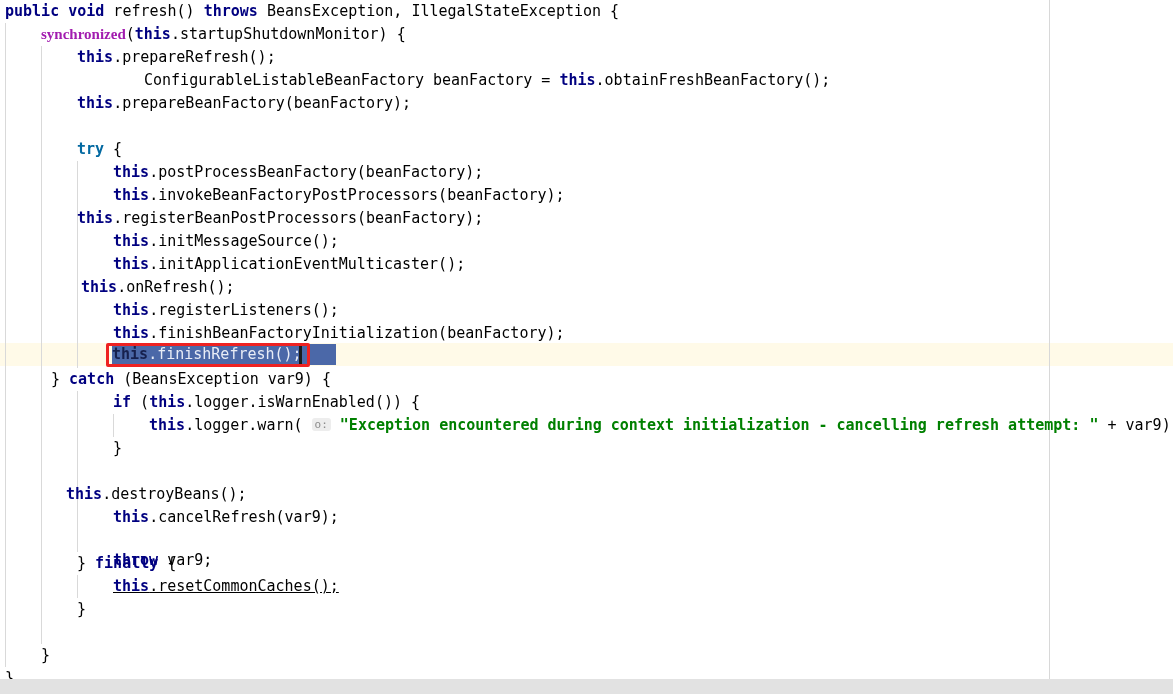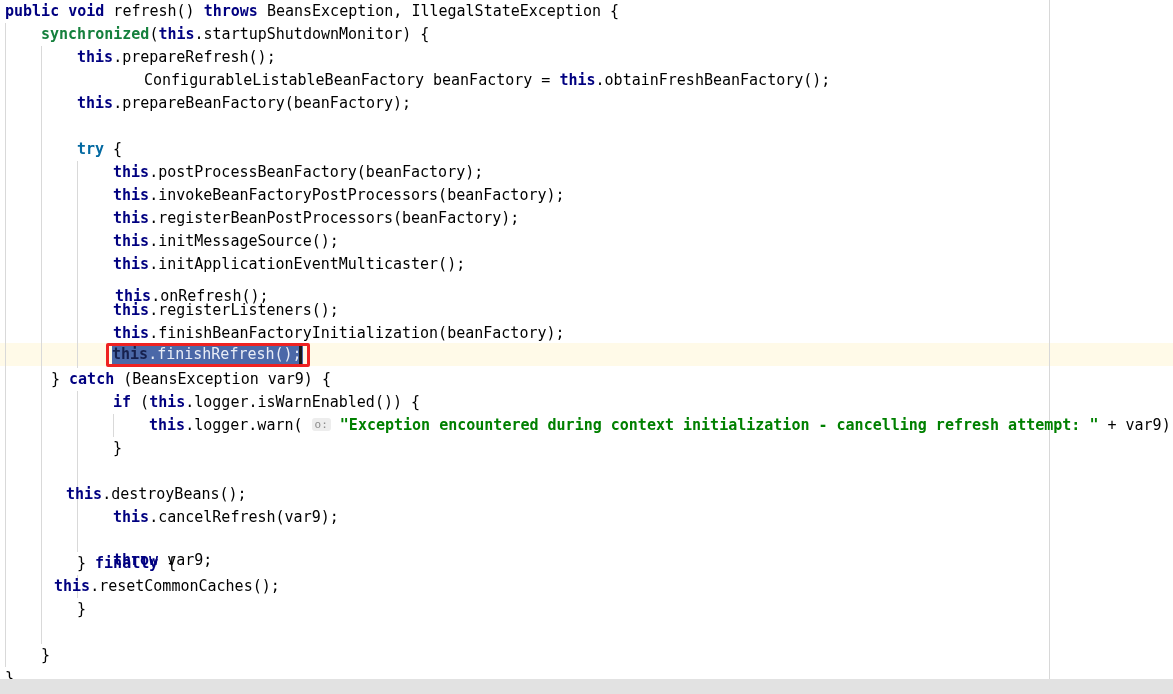--- a/index.html
+++ b/index.html
@@ -145,51 +145,51 @@
       <div class="indent-guide" style="left: 77px; top: 161px; height: 207px; background: rgb(217, 217, 217);"></div>
       <div class="indent-guide" style="left: 77px; top: 391px; height: 161px; background: rgb(217, 217, 217);"></div>
       <div class="indent-guide" style="left: 77px; top: 575px; height: 23px; background: rgb(217, 217, 217);"></div>
       <div class="indent-guide" style="left: 113px; top: 414px; height: 23px; background: rgb(217, 217, 217);"></div>
     </div>
 
   <div class="margin-guide" style="left: 1049px;"></div>
 
   <div class="code" id="code-lines">
       <div class="line" style="top: 0px; padding-left: 5px;"><span class="kw" style="color: rgb(0, 0, 128); margin-top: 42px;">public</span><span class="plain"> </span><span class="kw" style="color: rgb(0, 0, 128);">void</span><span class="plain"> refresh() </span><span class="kw" style="color: rgb(0, 0, 128);">throws</span><span class="plain"> BeansException, IllegalStateException {</span></div>
-      <div class="line" style="top: 23px; padding-left: 41px;"><span class="kw" style="color: #15803d;">synchronized</span><span class="plain">(</span><span class="kw" style="color: rgb(0, 0, 128);">this</span><span class="plain">.startupShutdownMonitor) {</span></div>
+      <div class="line" style="top: 23px; padding-left: 41px;"><span class="kw" style="color: #a21caf; font-family: Liberation Serif, serif;">synchronized</span><span class="plain">(</span><span class="kw" style="color: rgb(0, 0, 128);">this</span><span class="plain">.startupShutdownMonitor) {</span></div>
       <div class="line" style="top: 46px; padding-left: 77px;"><span class="kw" style="color: rgb(0, 0, 128);">this</span><span class="plain">.prepareRefresh();</span></div>
       <div class="line" style="top: 69px; padding-left: 104px; margin-left: 40px;"><span class="plain">ConfigurableListableBeanFactory beanFactory = </span><span class="kw" style="color: rgb(0, 0, 128);">this</span><span class="plain">.obtainFreshBeanFactory();</span></div>
       <div class="line" style="top: 92px; padding-left: 77px;"><span class="kw" style="color: rgb(0, 0, 128);">this</span><span class="plain">.prepareBeanFactory(beanFactory);</span></div>
       <div class="line" style="top: 115px; padding-left: 77px;"></div>
       <div class="line" style="top: 138px; padding-left: 77px;"><span class="kw" style="color: #0369a1;">try</span><span class="plain"> {</span></div>
       <div class="line" style="top: 161px; padding-left: 113px;"><span class="kw" style="color: rgb(0, 0, 128);">this</span><span class="plain">.postProcessBeanFactory(beanFactory);</span></div>
       <div class="line" style="top: 184px; padding-left: 113px;"><span class="kw" style="color: rgb(0, 0, 128);">this</span><span class="plain">.invokeBeanFactoryPostProcessors(beanFactory);</span></div>
-      <div class="line" style="top: 207px; padding-left: 113px;"><span class="kw" style="color: rgb(0, 0, 128);">this</span><span class="plain">.registerBeanPostProcessors(beanFactory);</span></div>
+      <div class="line" style="top: 207px; padding-left: 77px;"><span class="kw" style="color: rgb(0, 0, 128);">this</span><span class="plain">.registerBeanPostProcessors(beanFactory);</span></div>
       <div class="line" style="top: 230px; padding-left: 113px;"><span class="kw" style="color: rgb(0, 0, 128);">this</span><span class="plain">.initMessageSource();</span></div>
       <div class="line" style="top: 253px; padding-left: 113px;"><span class="kw" style="color: rgb(0, 0, 128);">this</span><span class="plain">.initApplicationEventMulticaster();</span></div>
-      <div class="line" style="top: 285px; padding-left: 115px; text-align: right;"><span class="kw" style="color: rgb(0, 0, 128);">this</span><span class="plain">.onRefresh();</span></div>
+      <div class="line" style="top: 276px; padding-left: 81px; text-align: right;"><span class="kw" style="color: rgb(0, 0, 128);">this</span><span class="plain">.onRefresh();</span></div>
       <div class="line" style="top: 299px; padding-left: 113px;"><span class="kw" style="color: rgb(0, 0, 128);">this</span><span class="plain">.registerListeners();</span></div>
       <div class="line" style="top: 322px; padding-left: 113px;"><span class="kw" style="color: rgb(0, 0, 128);">this</span><span class="plain">.finishBeanFactoryInitialization(beanFactory);</span></div>
       <div class="line" style="top: 368px; padding-left: 51px;"><span class="plain">} </span><span class="kw" style="color: rgb(0, 0, 128);">catch</span><span class="plain"> (BeansException var9) {</span></div>
       <div class="line" style="top: 391px; padding-left: 113px;"><span class="kw" style="color: rgb(0, 0, 128);">if</span><span class="plain"> (</span><span class="kw" style="color: rgb(0, 0, 128);">this</span><span class="plain">.logger.isWarnEnabled()) {</span></div>
       <div class="line" style="top: 414px; padding-left: 149px;"><span class="kw" style="color: rgb(0, 0, 128);">this</span><span class="plain">.logger.warn( </span><span class="hint">o:</span><span class="plain"> </span><span class="str" style="color: rgb(0, 128, 0);">"Exception encountered during context initialization - cancelling refresh attempt: "</span><span class="plain"> + var9);</span></div>
       <div class="line" style="top: 437px; padding-left: 113px;"><span class="plain">}</span></div>
       <div class="line" style="top: 460px; padding-left: 113px;"></div>
       <div class="line" style="top: 483px; padding-left: 66px;"><span class="kw" style="color: rgb(0, 0, 128);">this</span><span class="plain">.destroyBeans();</span></div>
       <div class="line" style="top: 506px; padding-left: 113px;"><span class="kw" style="color: rgb(0, 0, 128);">this</span><span class="plain">.cancelRefresh(var9);</span></div>
       <div class="line" style="top: 529px; padding-left: 113px; margin-top: 20px;"><span class="kw" style="color: rgb(0, 0, 128);">throw</span><span class="plain"> var9;</span></div>
       <div class="line" style="top: 552px; padding-left: 77px;"><span class="plain">} </span><span class="kw" style="color: rgb(0, 0, 128);">finally</span><span class="plain"> {</span></div>
-      <div class="line" style="top: 575px; padding-left: 54px;"><span class="kw" style="color: rgb(0, 0, 128);">this</span><span class="plain">.resetCommonCaches();</span></div>
+      <div class="line" style="top: 575px; padding-left: 113px; text-decoration: underline;"><span class="kw" style="color: rgb(0, 0, 128);">this</span><span class="plain">.resetCommonCaches();</span></div>
       <div class="line" style="top: 598px; padding-left: 77px;"><span class="plain">}</span></div>
       <div class="line" style="top: 621px; padding-left: 77px;"></div>
       <div class="line" style="top: 644px; padding-left: 41px;"><span class="plain">}</span></div>
       <div class="line" style="top: 667px; padding-left: 5px;"><span class="plain">}</span></div>
     </div>
 
-  <div class="selection" id="selection-block" style="left: 112px; top: 344px; width: 191px; background: rgb(75, 104, 168);">
+  <div class="selection" id="selection-block" style="left: 112px; top: 344px; width: 224px; background: rgb(75, 104, 168);">
     <div class="sel-text"><span class="kw-sel">this</span><span style="color: rgb(232, 236, 246);">.finishRefresh();</span></div>
   </div>
   <div class="caret" id="text-caret" style="left: 299px; top: 344px; height: 21px;"></div>
 
   <div class="annotation-box" id="annotation-rect" style="left: 106px; top: 343px; width: 204px; height: 24px; border-color: rgb(238, 34, 34);"></div>
 
 </div>
 
 <div id="status-strip" style="background: rgb(226, 226, 226);"></div>
 

